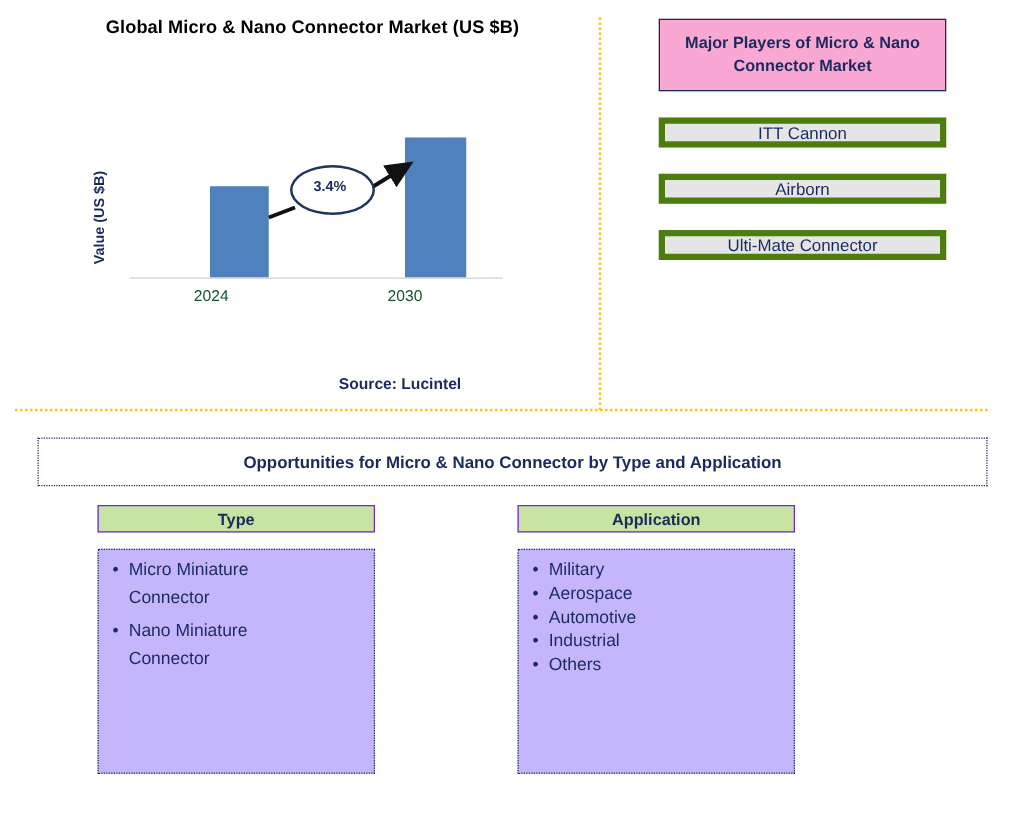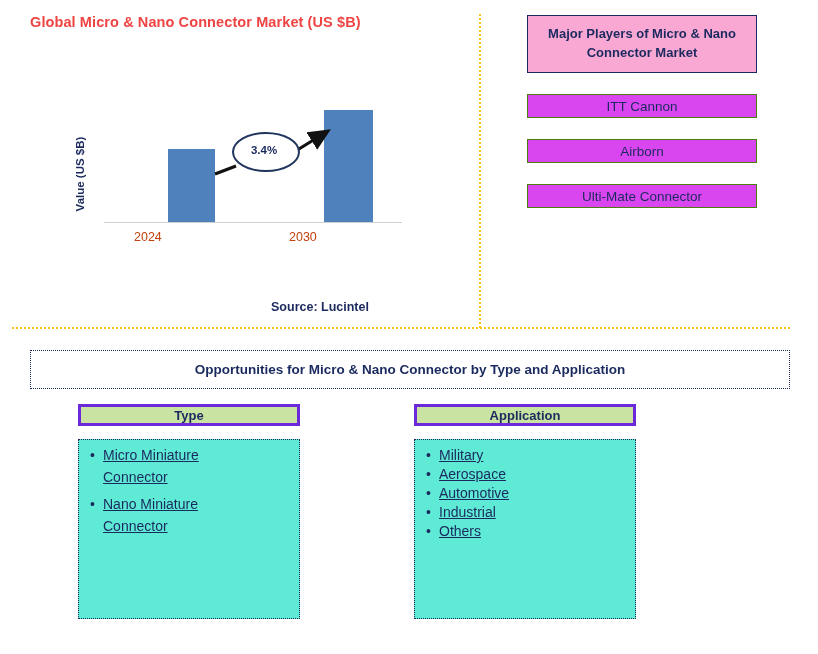--- a/index.html
+++ b/index.html
@@ -21,23 +21,24 @@
     width: 818px;
     height: 654px;
   }
 
   
   #chart-title {
     position: absolute;
     left: 30px;
     top: 14px;
     width: 440px;
+    text-align: center;
     font-size: 14.5px;
     font-weight: bold;
-    color: #ef4444;
+    color: #000000;
     letter-spacing: 0.1px;
   }
 
   
   #divider-vertical {
     position: absolute;
     left: 479px;
     top: 14px;
     width: 0;
     height: 314px;
@@ -94,21 +95,22 @@
     bottom: 0;
     background: #4f81bd;
   }
   #bar-2024 { left: 64px; width: 47px; height: 57px; }
   #bar-2030 { left: 220px; width: 49px; height: 87px; }
 
   .tick-label {
     position: absolute;
     top: 120px;
     font-size: 12.5px;
-    color: #c2410c;
+    color: #14532d;
+    text-align: center;
     width: 70px;
   }
   #tick-2024 { left: 56px; }
   #tick-2030 { left: 211px; }
 
   
   #cagr-callout {
     position: absolute;
     left: 110px;
     top: 14px;
@@ -179,22 +181,22 @@
     font-weight: bold;
     line-height: 1.45;
     color: #1b2a5e;
     padding: 0 8px;
   }
   .player-box {
     box-sizing: border-box;
     width: 230px;
     height: 24px;
     margin-top: 21px;
-    border: 1px solid #4d7c0f;
-    background: #d946ef;
+    border: 5px solid #4d7c0f;
+    background: #e5e5e5;
     display: flex;
     align-items: center;
     justify-content: center;
     font-size: 13.5px;
     color: #1b2a5e;
   }
 
   
   #opportunities-banner {
     position: absolute;
@@ -210,39 +212,38 @@
     justify-content: center;
     font-size: 13.5px;
     font-weight: bold;
     color: #1b2a5e;
   }
 
   .column-header {
     position: absolute;
     height: 22px;
     background: #c8e3a2;
-    border: 3px solid #6d28d9;
+    border: 1px solid #6d28d9;
     box-sizing: border-box;
     display: flex;
     align-items: center;
     justify-content: center;
     font-size: 13px;
     font-weight: bold;
     color: #1b2a5e;
   }
   #type-header { left: 78px; top: 404px; width: 222px; }
   #application-header { left: 414px; top: 404px; width: 222px; }
 
   .column-body {
     position: absolute;
     box-sizing: border-box;
     border: 1.4px dotted #1b2a5e;
-    background: #5eead4;
+    background: #c4b5fd;
     padding: 8px 10px 8px 10px;
-    text-decoration: underline;
   }
   #type-body { left: 78px; top: 439px; width: 222px; height: 180px; }
   #application-body { left: 414px; top: 439px; width: 222px; height: 180px; }
 
   .bullet-list {
     margin: 0;
     padding: 0;
     list-style: none;
   }
   .bullet-list li {

